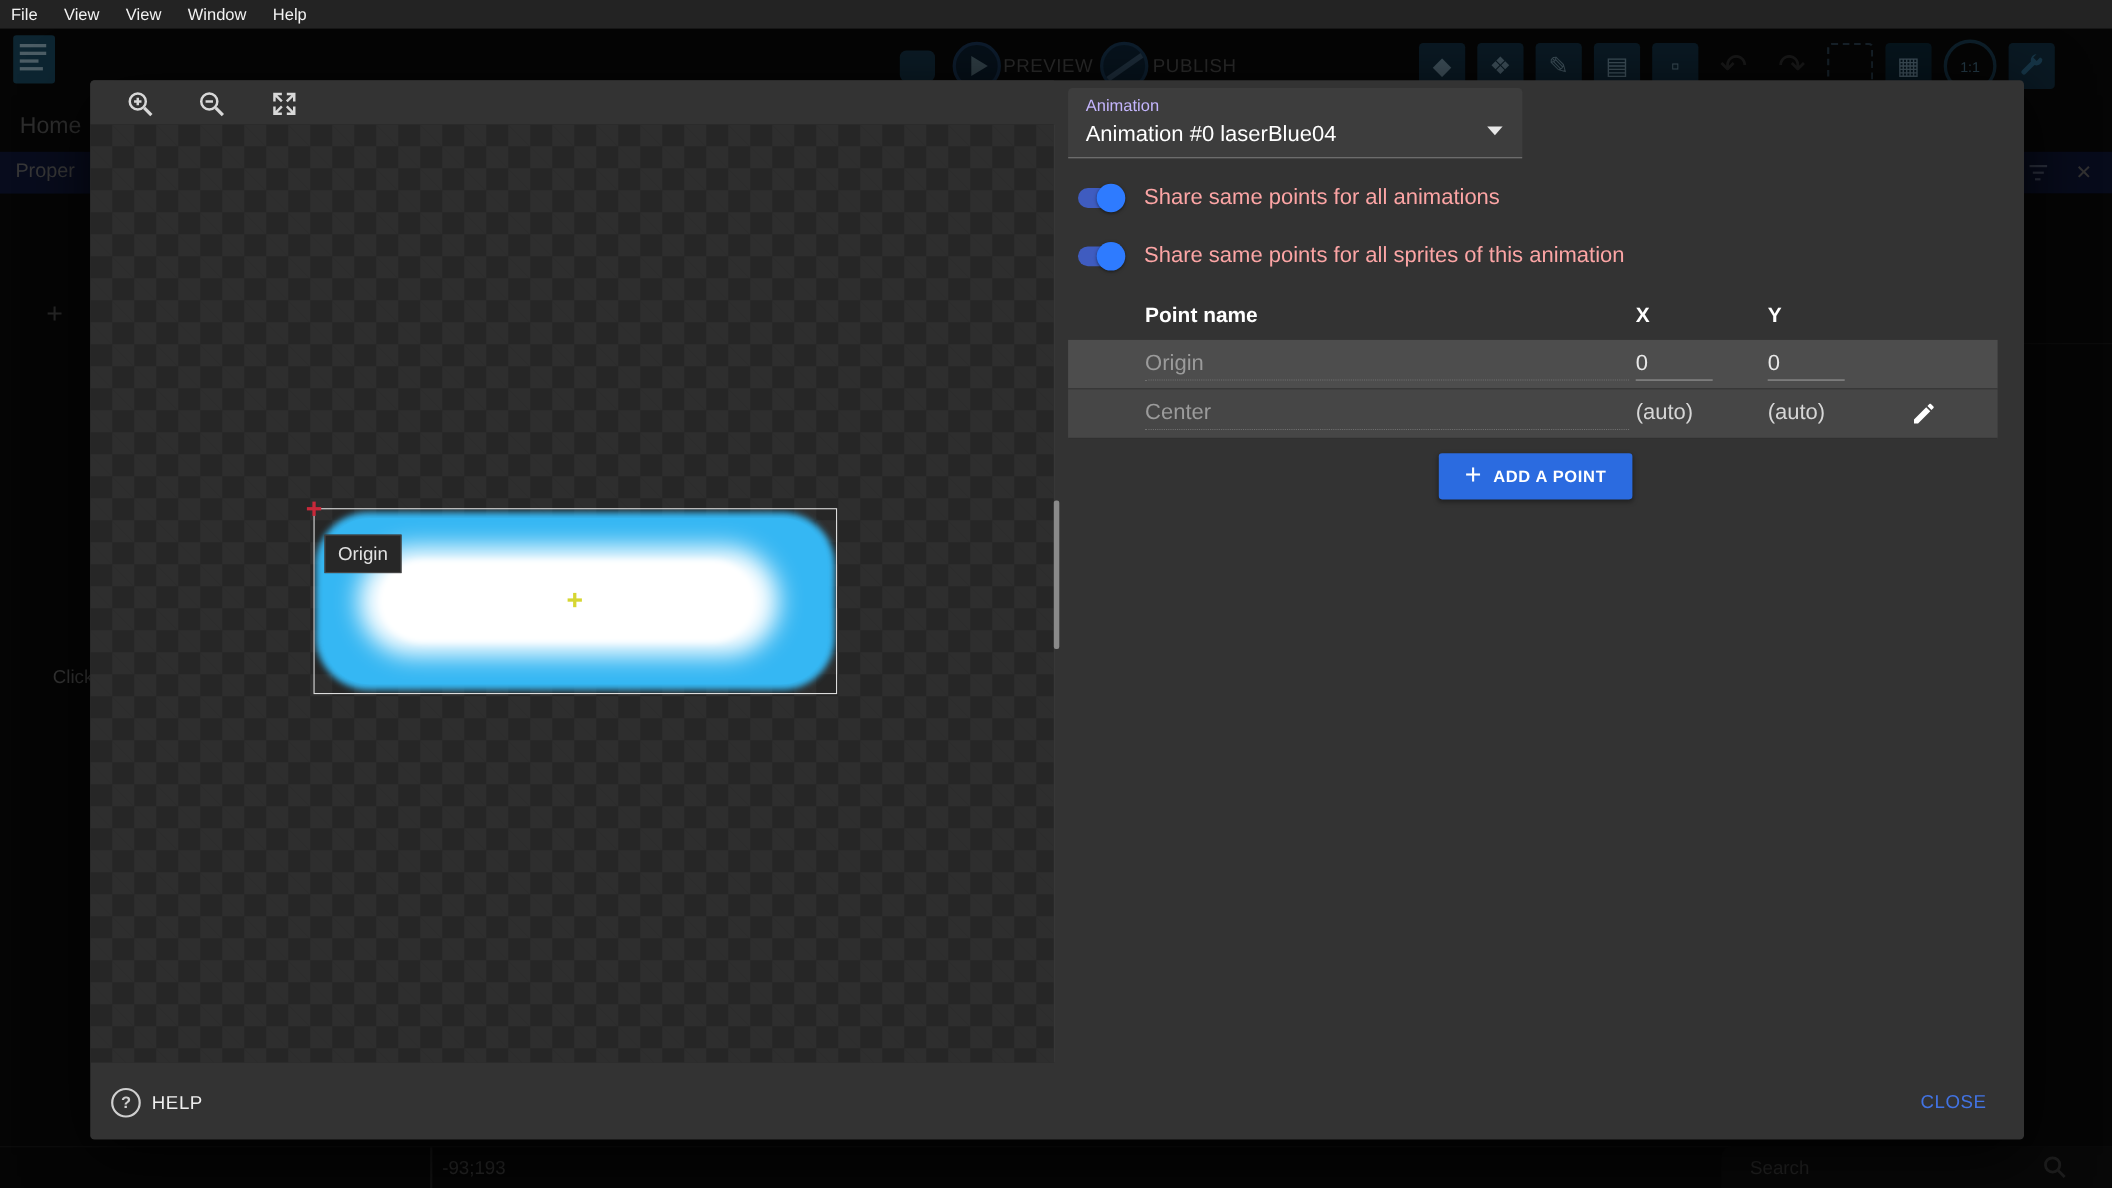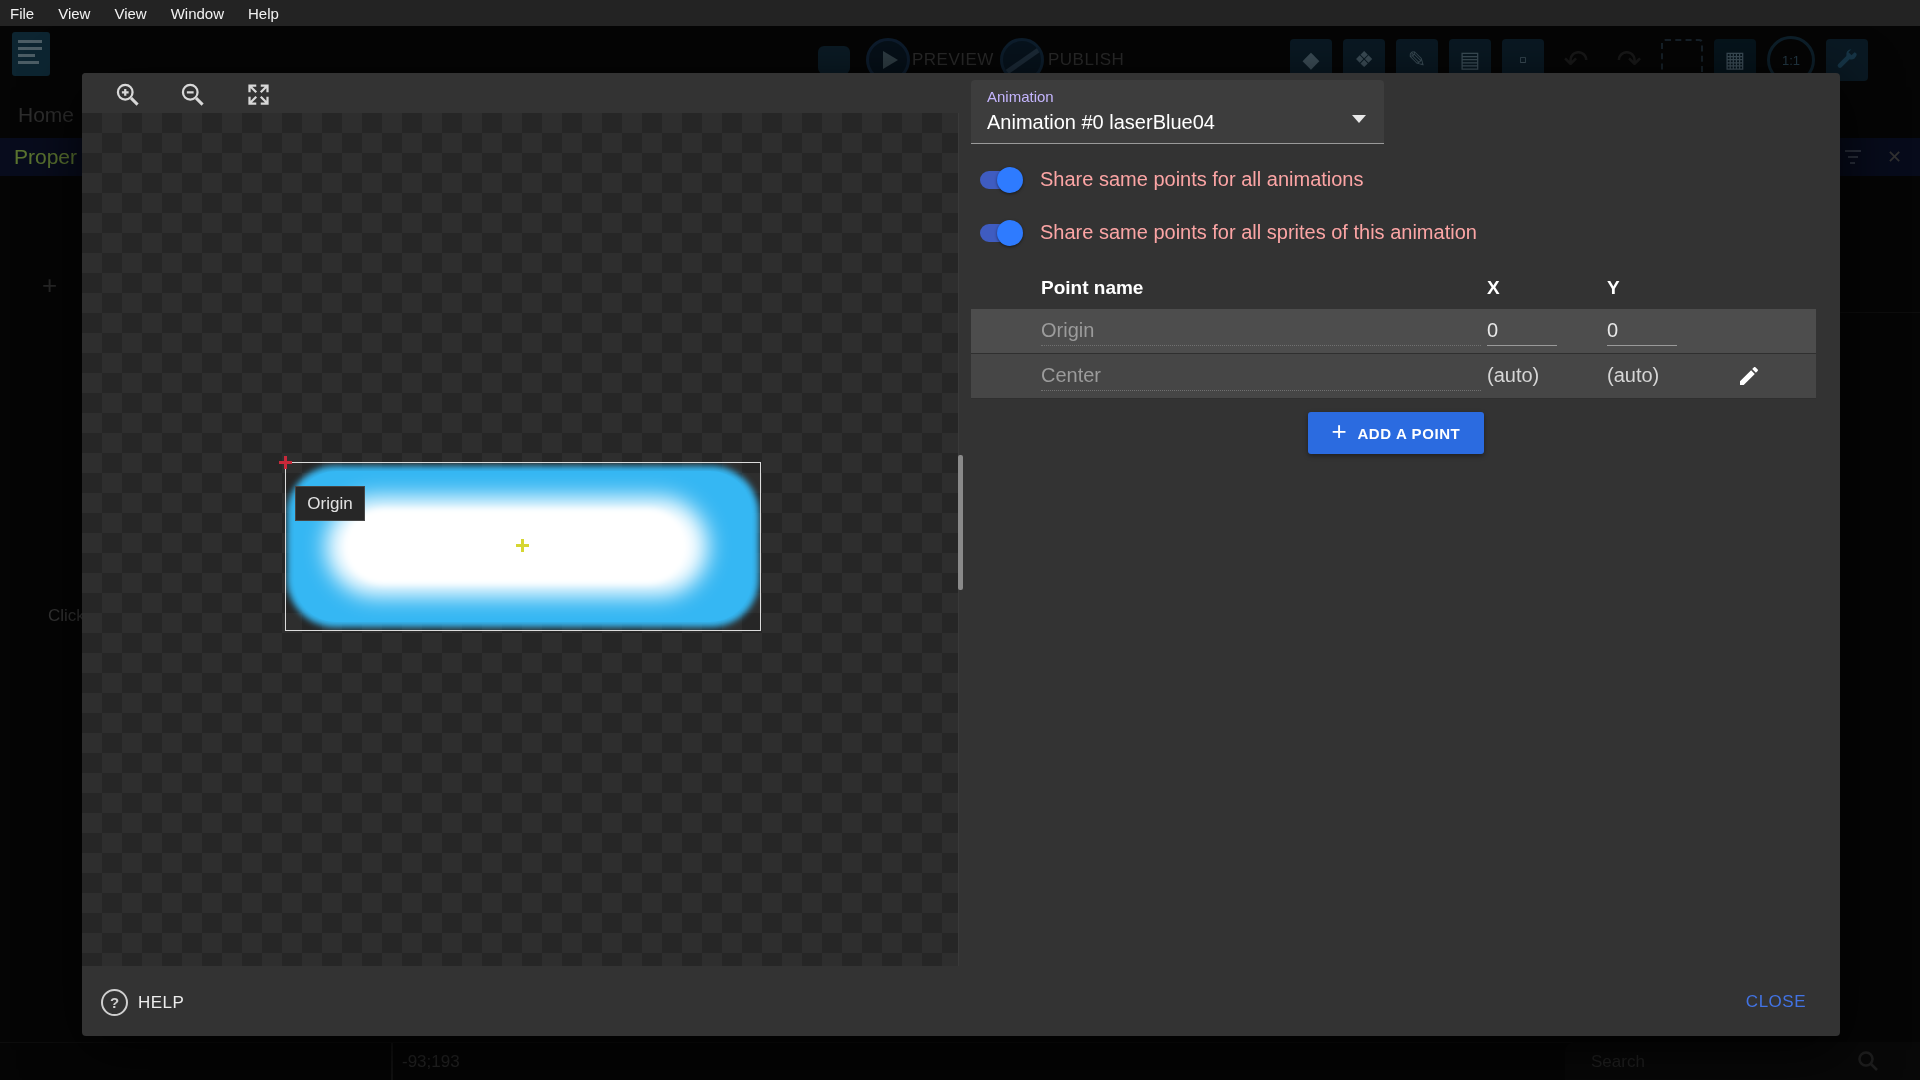--- a/index.html
+++ b/index.html
@@ -143,21 +143,21 @@
         </div>
       <div class="tb-icon">
         <svg width="26" height="26" viewBox="0 0 24 24">
             <path d="M21 6.5a5 5 0 0 1-6.6 4.7L7 18.6a2.1 2.1 0 1 1-3-3l7.4-7.4A5 5 0 0 1 16.1 2l-2.8 2.8 2.9 2.9L19 4.9c.9.4 1.6 1 2 1.6z" fill="#2f6f94"></path>
           </svg>
       </div>
     </div>
 
     <div class="abs" style="left:18px;top:103px;font-size:21px;color:#5e5e5e;">Home</div>
     <div class="abs" style="left:0;top:138px;width:110px;height:38px;background:#111a3e;">
-      <span style="position:absolute;left:14px;top:7px;font-size:21px;color:#bef264;">Proper</span>
+      <span style="position:absolute;left:14px;top:7px;font-size:18px;color:#737373;">Proper</span>
     </div>
     <div class="abs" style="left:48px;top:606px;font-size:17px;color:#6f6f6f;">Click</div>
 
     <div class="bg-panel-head">
       <span class="filter-ic">
           <i style="width:16px;"></i>
           <i style="width:10px;"></i>
           <i style="width:5px;"></i>
         </span>
       <span style="color:#666;font-size:18px;">✕</span>

